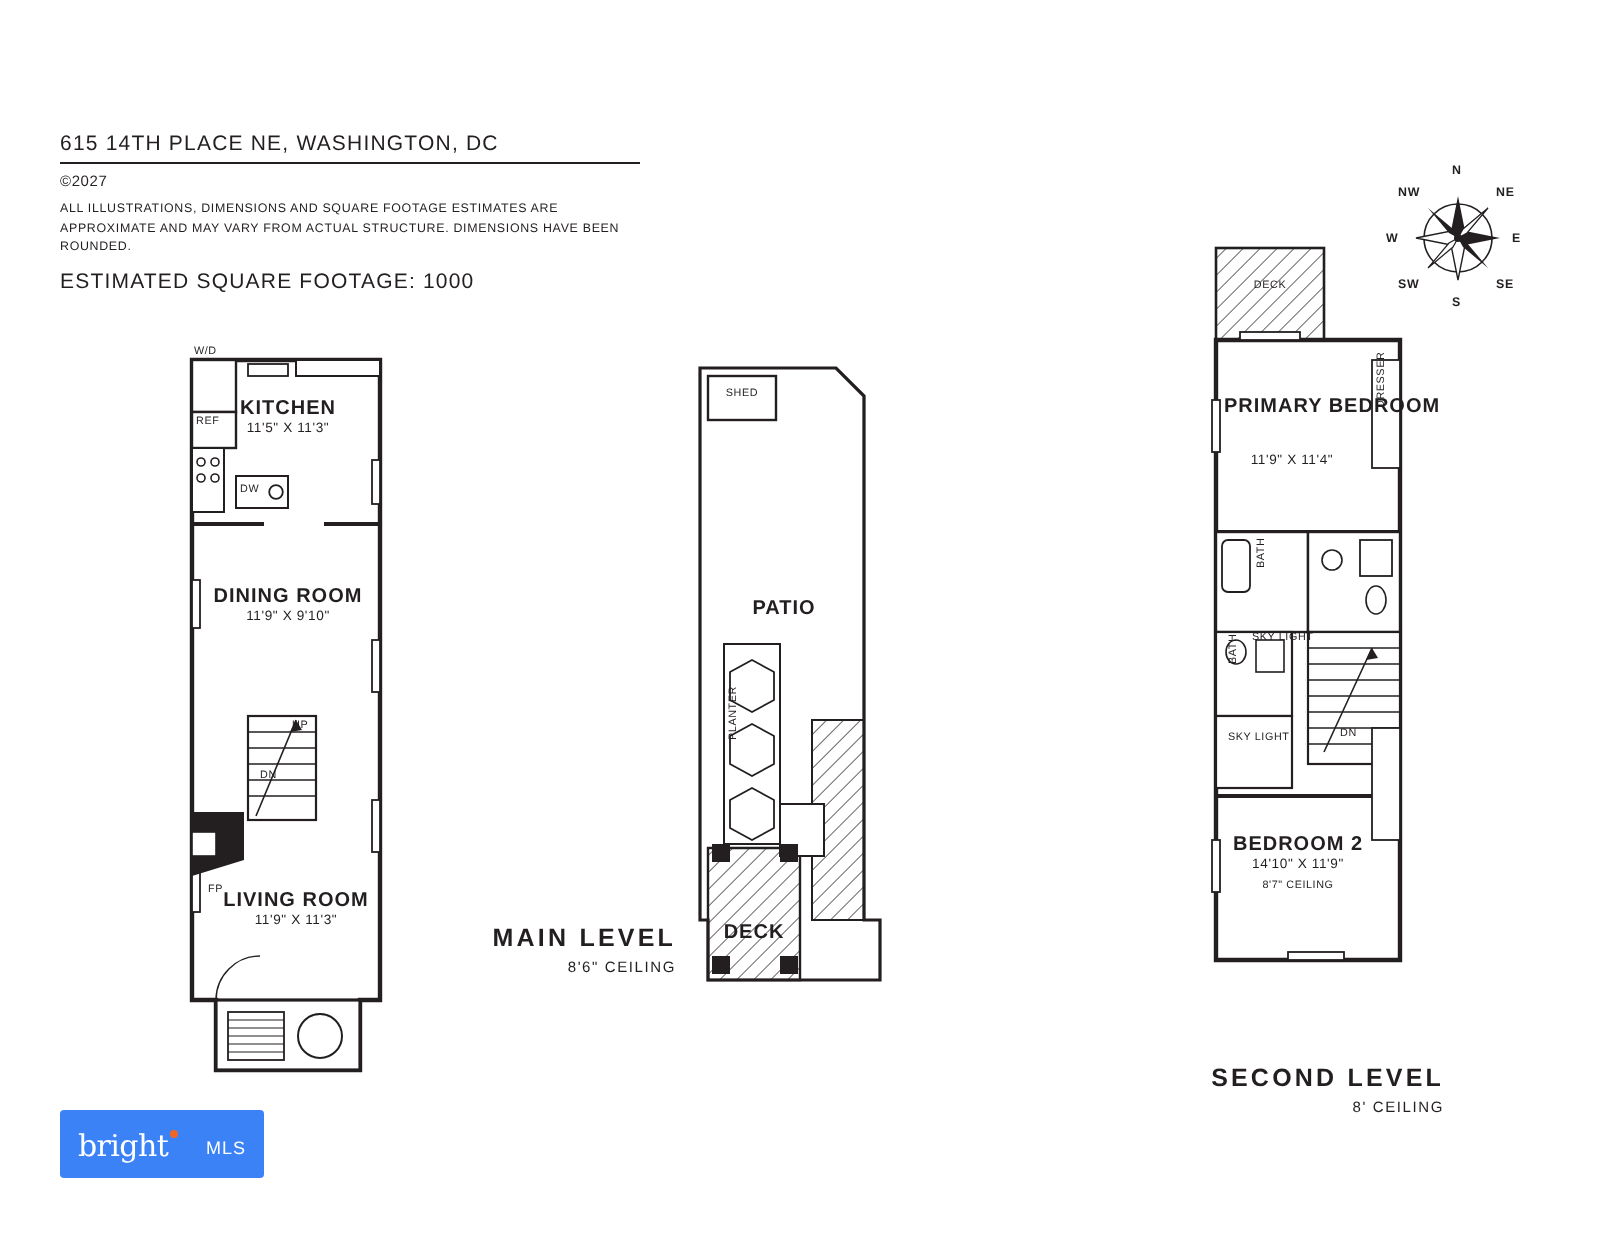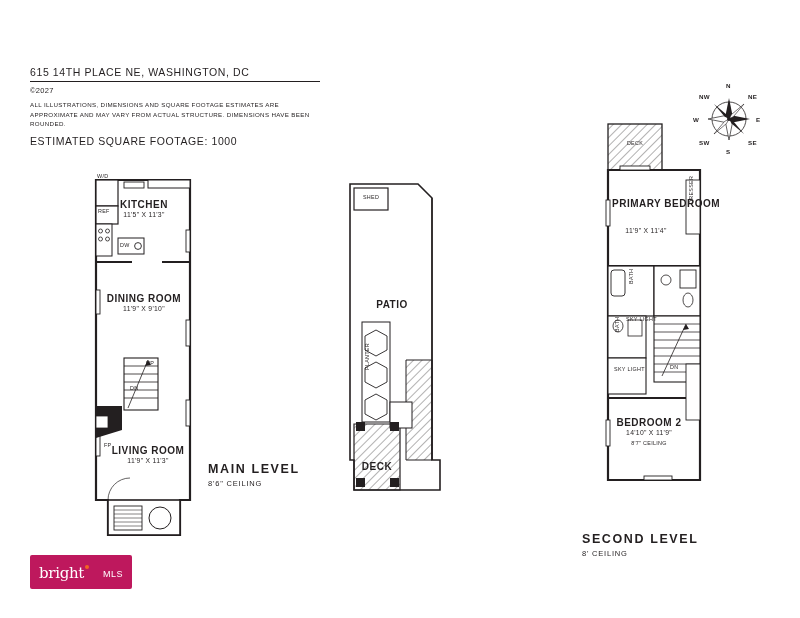--- a/index.html
+++ b/index.html
@@ -70,21 +70,21 @@
     text-transform: uppercase;
     line-height: 1.35;
     white-space: nowrap;
   }
   .lbl.b { font-weight: bold; }
   .lbl.xs { font-size: 5.4px; letter-spacing: 0.3px; }
   .dim { font-size: 6.8px; letter-spacing: 0.3px; }
 
   .levelname {
     position: absolute;
-    text-align: left;
+    text-align: right;
     text-transform: uppercase;
   }
   .levelname .ln {
     font-size: 12.5px;
     letter-spacing: 1.6px;
     font-weight: bold;
   }
   .levelname .lc {
     font-size: 7.5px;
     letter-spacing: 0.8px;
@@ -106,21 +106,21 @@
     font-weight: bold;
   }
 
   
   .logo {
     position: absolute;
     left: 30px;
     top: 555px;
     width: 102px;
     height: 34px;
-    background: #be185d;
+    background: #3b82f6;
     border-radius: 2px;
   }
   .logo .lt {
     position: absolute;
     left: 9px;
     top: 9px;
     font-size: 15px;
     color: #ffffff;
     letter-spacing: -0.3px;
     font-family: "DejaVu Serif", serif;

